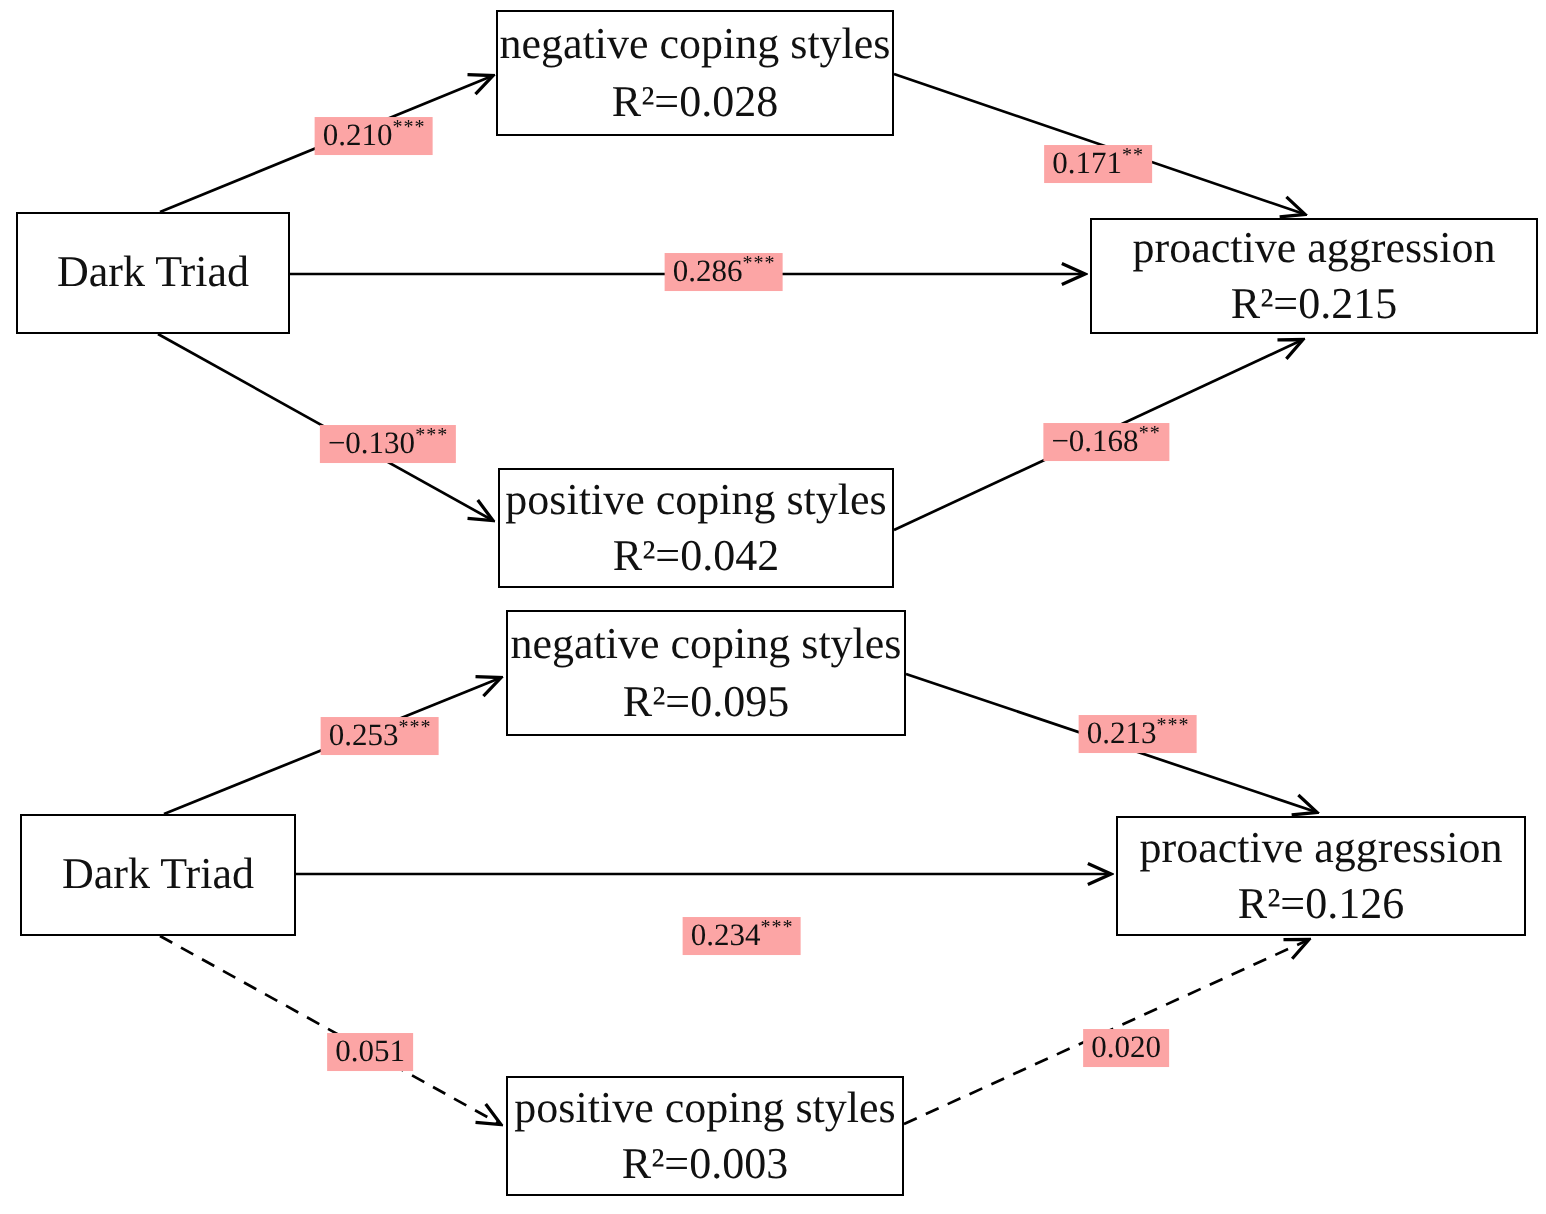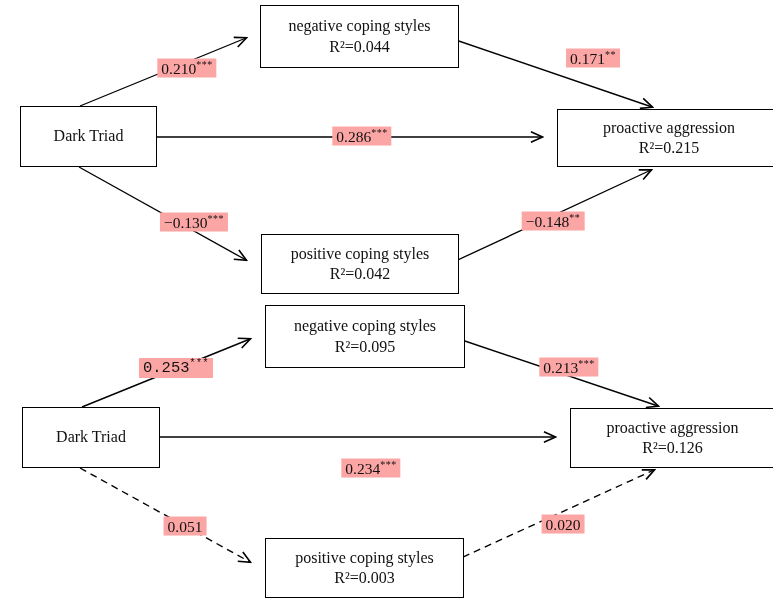--- a/index.html
+++ b/index.html
@@ -24,24 +24,23 @@
   .node {
     position: absolute;
     box-sizing: border-box;
     background: #ffffff;
     border: 1.6px solid #000000;
     display: flex;
     flex-direction: column;
     align-items: center;
     justify-content: center;
     text-align: center;
-    font-size: 16px;
+    font-size: 22px;
     line-height: 1.28;
     white-space: nowrap;
-    margin-left: 12px;
   }
   .plabel {
     position: absolute;
     transform: translate(-50%, -50%);
     background: #fca5a5;
     padding: 0 4px;
     font-size: 15.5px;
     line-height: 1.15;
     white-space: nowrap;
   }
@@ -81,21 +80,21 @@
     <line class="dashed" x1="80" y1="468" x2="250" y2="562" marker-end="url(#arrow)"></line>
     <line class="dashed" x1="452" y1="562" x2="654" y2="470" marker-end="url(#arrow)"></line>
   </svg>
 
   <div class="node" style="left:8px; top:106px; width:137px; height:61px;">
     <div>Dark Triad</div>
   </div>
 
   <div class="node" style="left:248px; top:5px; width:199px; height:63px;">
     <div>negative coping styles</div>
-    <div>R²=0.044</div>
+    <div>R²=0.028</div>
   </div>
 
   <div class="node" style="left:249px; top:234px; width:198px; height:60px;">
     <div>positive coping styles</div>
     <div>R²=0.042</div>
   </div>
 
   <div class="node" style="left:545px; top:109px; width:224px; height:58px;">
     <div>proactive aggression</div>
     <div>R²=0.215</div>
@@ -115,29 +114,29 @@
     <div>R²=0.003</div>
   </div>
 
   <div class="node" style="left:558px; top:408px; width:205px; height:60px;">
     <div>proactive aggression</div>
     <div>R²=0.126</div>
   </div>
 
   <span class="plabel" style="left:187px; top:68px;"><span>0.210</span><sup>***</sup></span>
 
-  <span class="plabel" style="left:549px; top:58px;margin-left:44px;"><span>0.171</span><sup>**</sup></span>
+  <span class="plabel" style="left:549px; top:82px;"><span>0.171</span><sup>**</sup></span>
 
   <span class="plabel" style="left:362px; top:136px;"><span>0.286</span><sup>***</sup></span>
 
   <span class="plabel" style="left:194px; top:222px;"><span>−0.130</span><sup>***</sup></span>
 
-  <span class="plabel" style="left:553px; top:221px;"><span>−0.148</span><sup>**</sup></span>
+  <span class="plabel" style="left:553px; top:221px;"><span>−0.168</span><sup>**</sup></span>
 
-  <span class="plabel" style="left:176px; top:368px;font-family:Liberation Mono, monospace;"><span>0.253</span><sup>***</sup></span>
+  <span class="plabel" style="left:190px; top:368px;"><span>0.253</span><sup>***</sup></span>
 
   <span class="plabel" style="left:569px; top:367px;"><span>0.213</span><sup>***</sup></span>
 
   <span class="plabel" style="left:371px; top:437px;margin-top:31px;"><span>0.234</span><sup>***</sup></span>
 
   <span class="plabel" style="left:185px; top:526px;"><span>0.051</span><sup></sup></span>
 
   <span class="plabel" style="left:563px; top:524px;text-align:center;"><span>0.020</span><sup></sup></span>
 
 </div>

